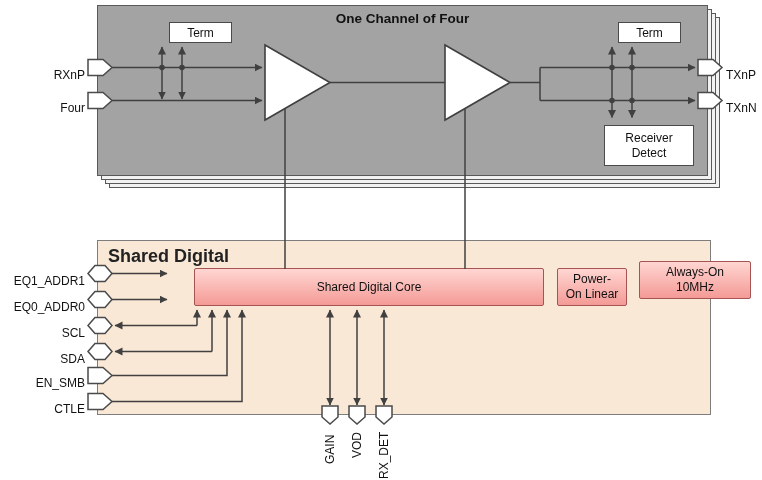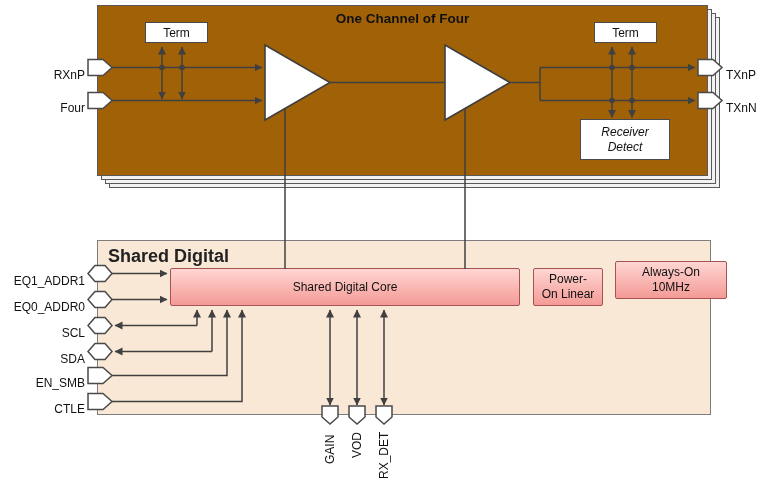--- a/index.html
+++ b/index.html
@@ -5,38 +5,38 @@
   * { box-sizing: border-box; margin: 0; padding: 0; }
   body { background: #ffffff; font-family: "Liberation Sans", sans-serif; }
   .stage { position: relative; width: 762px; height: 480px; background: #ffffff; overflow: hidden; }
 
   .sheet {
     position: absolute; width: 611px; height: 171px;
     background: #F2F2F2; border: 1.8px solid #595959;
   }
   .channel-box {
     position: absolute; left: 97px; top: 5px; width: 611px; height: 171px;
-    background: #a16207; border: 1.8px solid #595959;
+    background: #a3a3a3; border: 1.8px solid #595959;
   }
   .channel-title {
     margin-top: 5px; text-align: center;
     font-size: 13.5px; font-weight: bold; color: #111111;
   }
   .panel {
     position: absolute; left: 97px; top: 240px; width: 614px; height: 175px;
     background: #FAE8D6; border: 1.8px solid #7d7d7d;
   }
   .panel-title {
     position: absolute; left: 10px; top: 5px;
     font-size: 18px; font-weight: bold; color: #222222;
   }
   .box {
     position: absolute; background: #ffffff; border: 1.6px solid #4a4a4a;
     display: flex; align-items: center; justify-content: center;
-    text-align: center; font-size: 12px; color: #111111; z-index: 3;
+    text-align: center; font-size: 12px; color: #111111; z-index: 3; margin-left: 24px;
   }
   .box.multiline { flex-direction: column; line-height: 15px; }
   .pinkbox {
     background: linear-gradient(#FFD6D2, #F49A96);
     border: 1.6px solid #A65353; border-radius: 2px;
   }
   .lbl {
     position: absolute; font-size: 12px; color: #111111;
     white-space: nowrap; z-index: 4; line-height: 14px; margin-top: 8px;
   }
@@ -64,21 +64,21 @@
   <div class="panel">
     <div class="panel-title">Shared Digital</div>
   </div>
 
   <div class="box" style="left:145px; top:22px; width:63px; height:21px;">
     <span>Term</span>
   </div>
   <div class="box" style="left:594px; top:22px; width:63px; height:21px;">
     <span>Term</span>
   </div>
-  <div class="box multiline" style="left:580px; top:119px; width:90px; height:41px;font-style:italic;">
+  <div class="box multiline" style="left:580px; top:125px; width:90px; height:41px;">
     <span>Receiver</span>
     <span>Detect</span>
   </div>
 
   <div class="box pinkbox" style="left:170px; top:268px; width:350px; height:38px;">
     <span>Shared Digital Core</span>
   </div>
   <div class="box pinkbox multiline" style="left:533px; top:268px; width:70px; height:38px;">
     <span>Power-</span>
     <span>On Linear</span>

